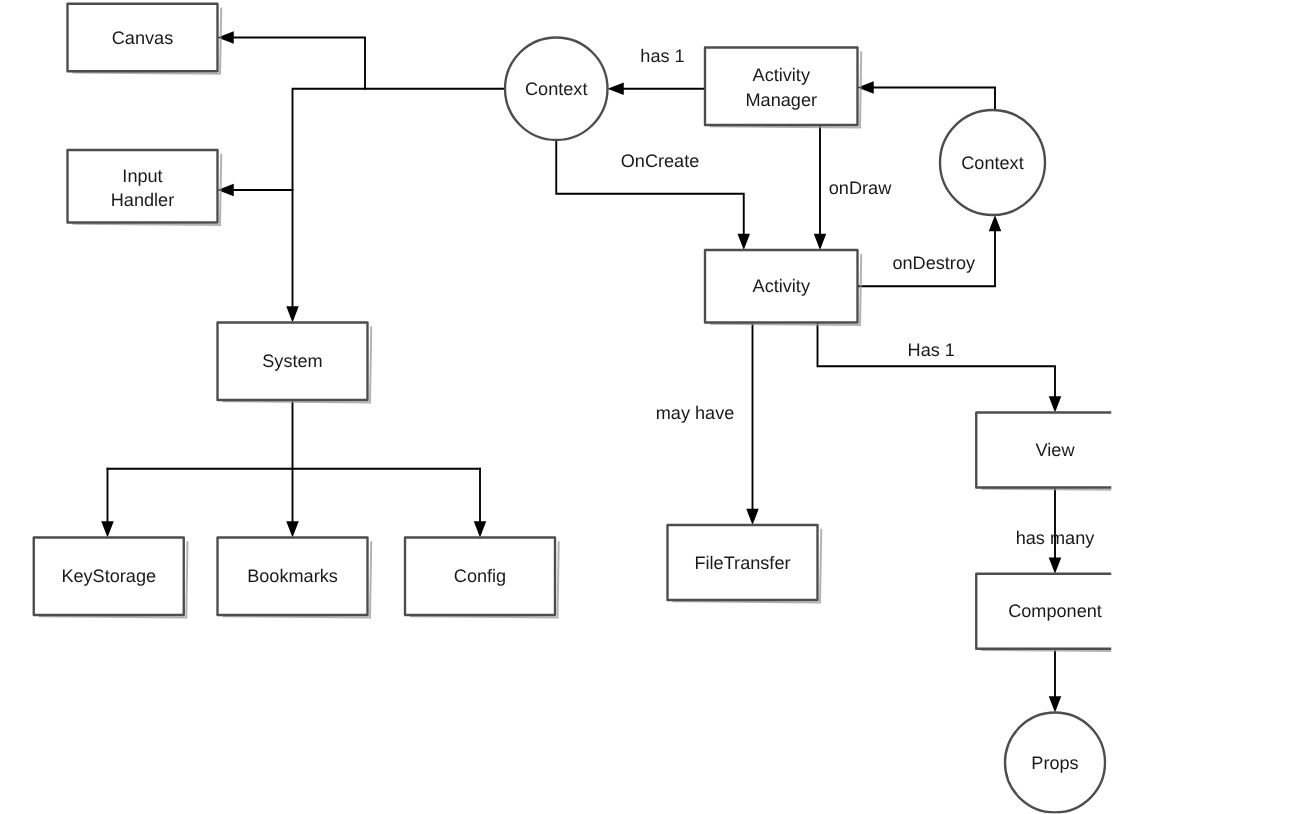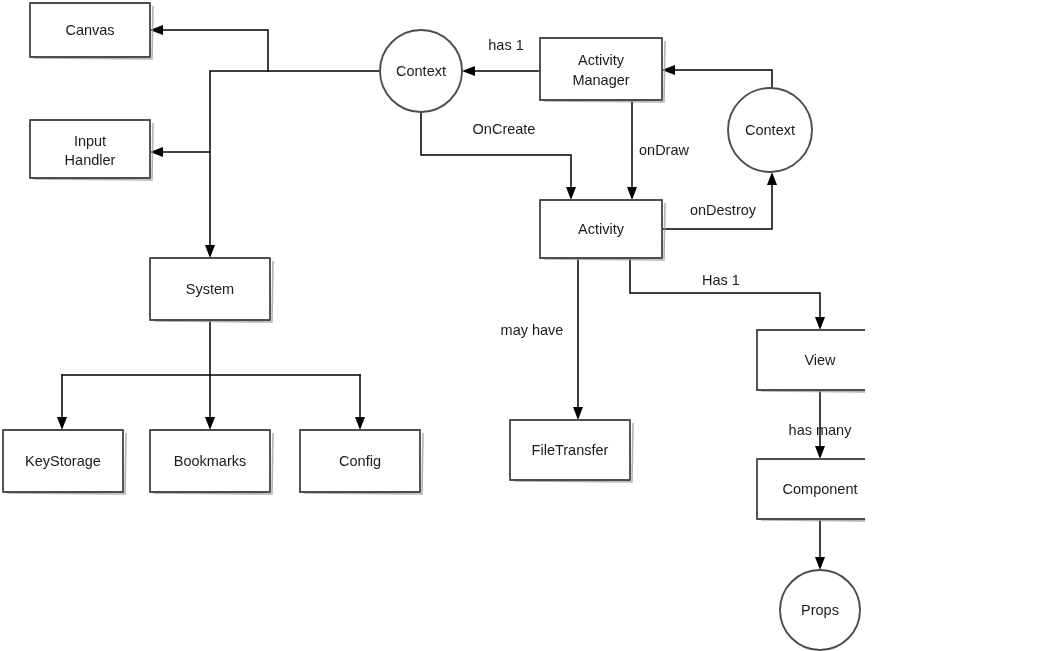--- a/index.html
+++ b/index.html
@@ -10,20 +10,21 @@
   }
   body {
     font-family: "Liberation Sans", sans-serif;
   }
   #canvas-wrap {
     position: relative;
     width: 865px;
     height: 651px;
     background: #ffffff;
     overflow: hidden;
+    padding-left: 24px;
   }
   svg#diagram {
     display: block;
     width: 1051px;
     height: 651px;
   }
   .node-label {
     font-family: "Liberation Sans", sans-serif;
     font-size: 14.5px;
     fill: #1a1a1a;

